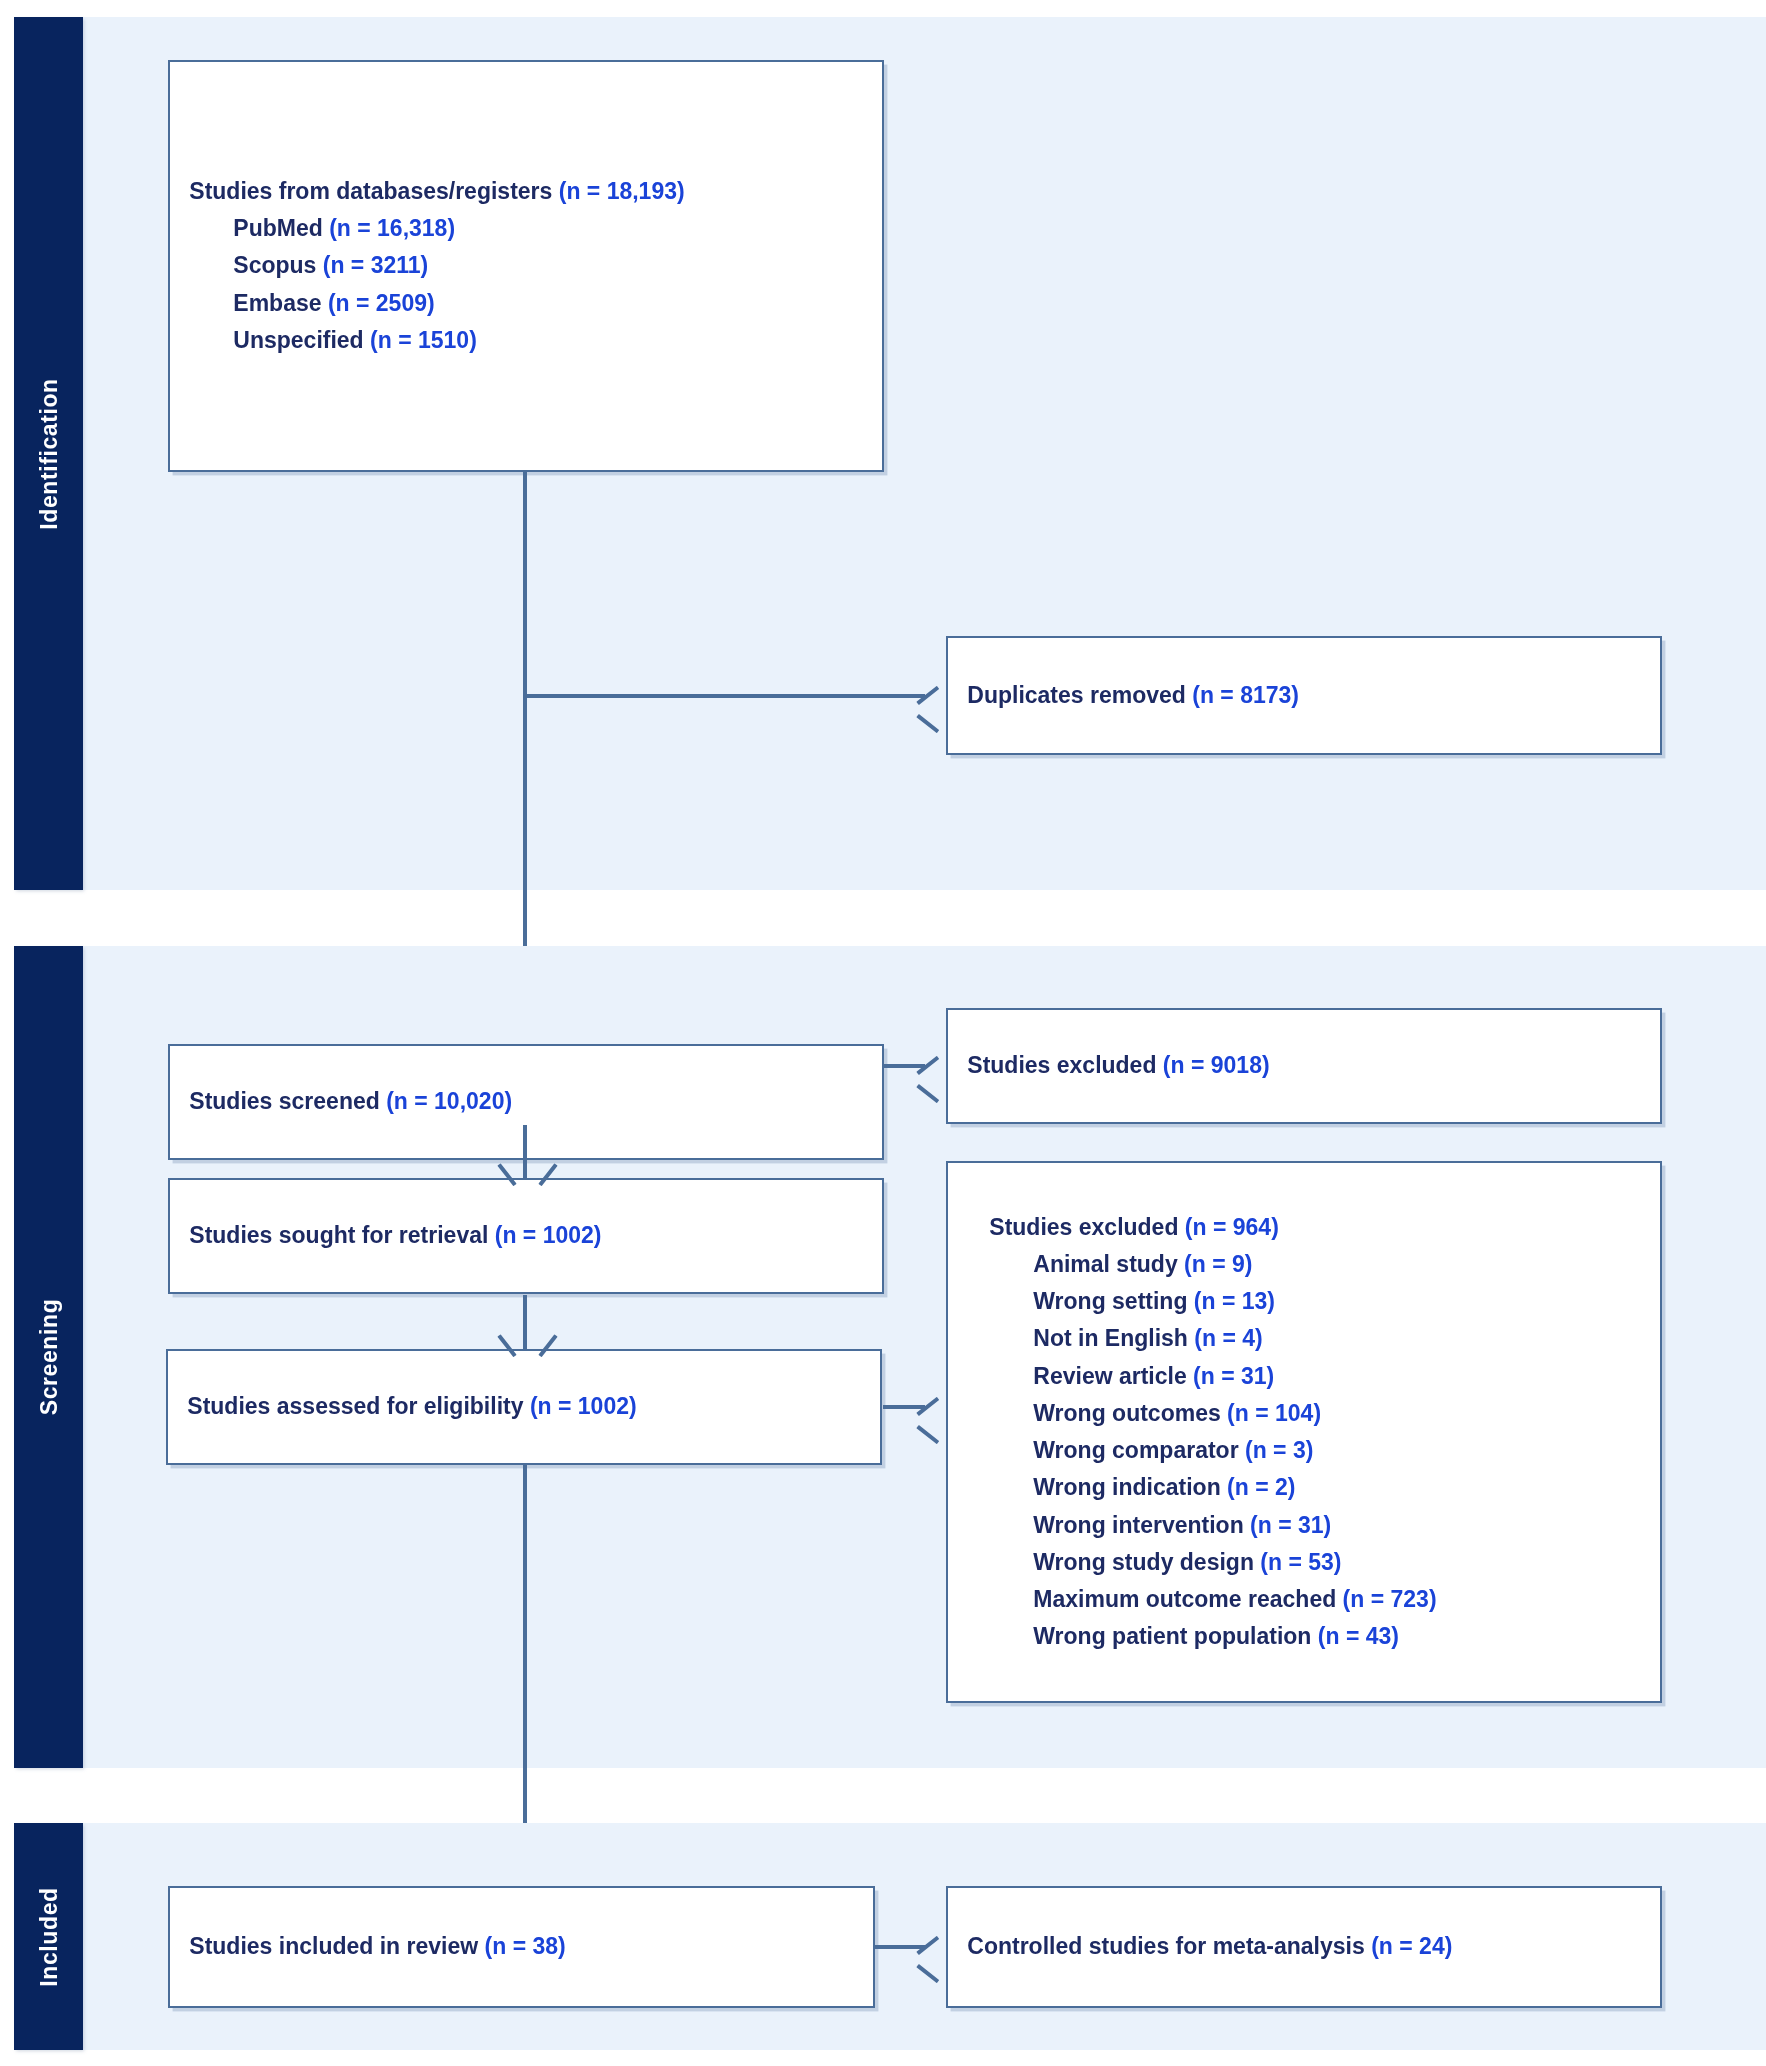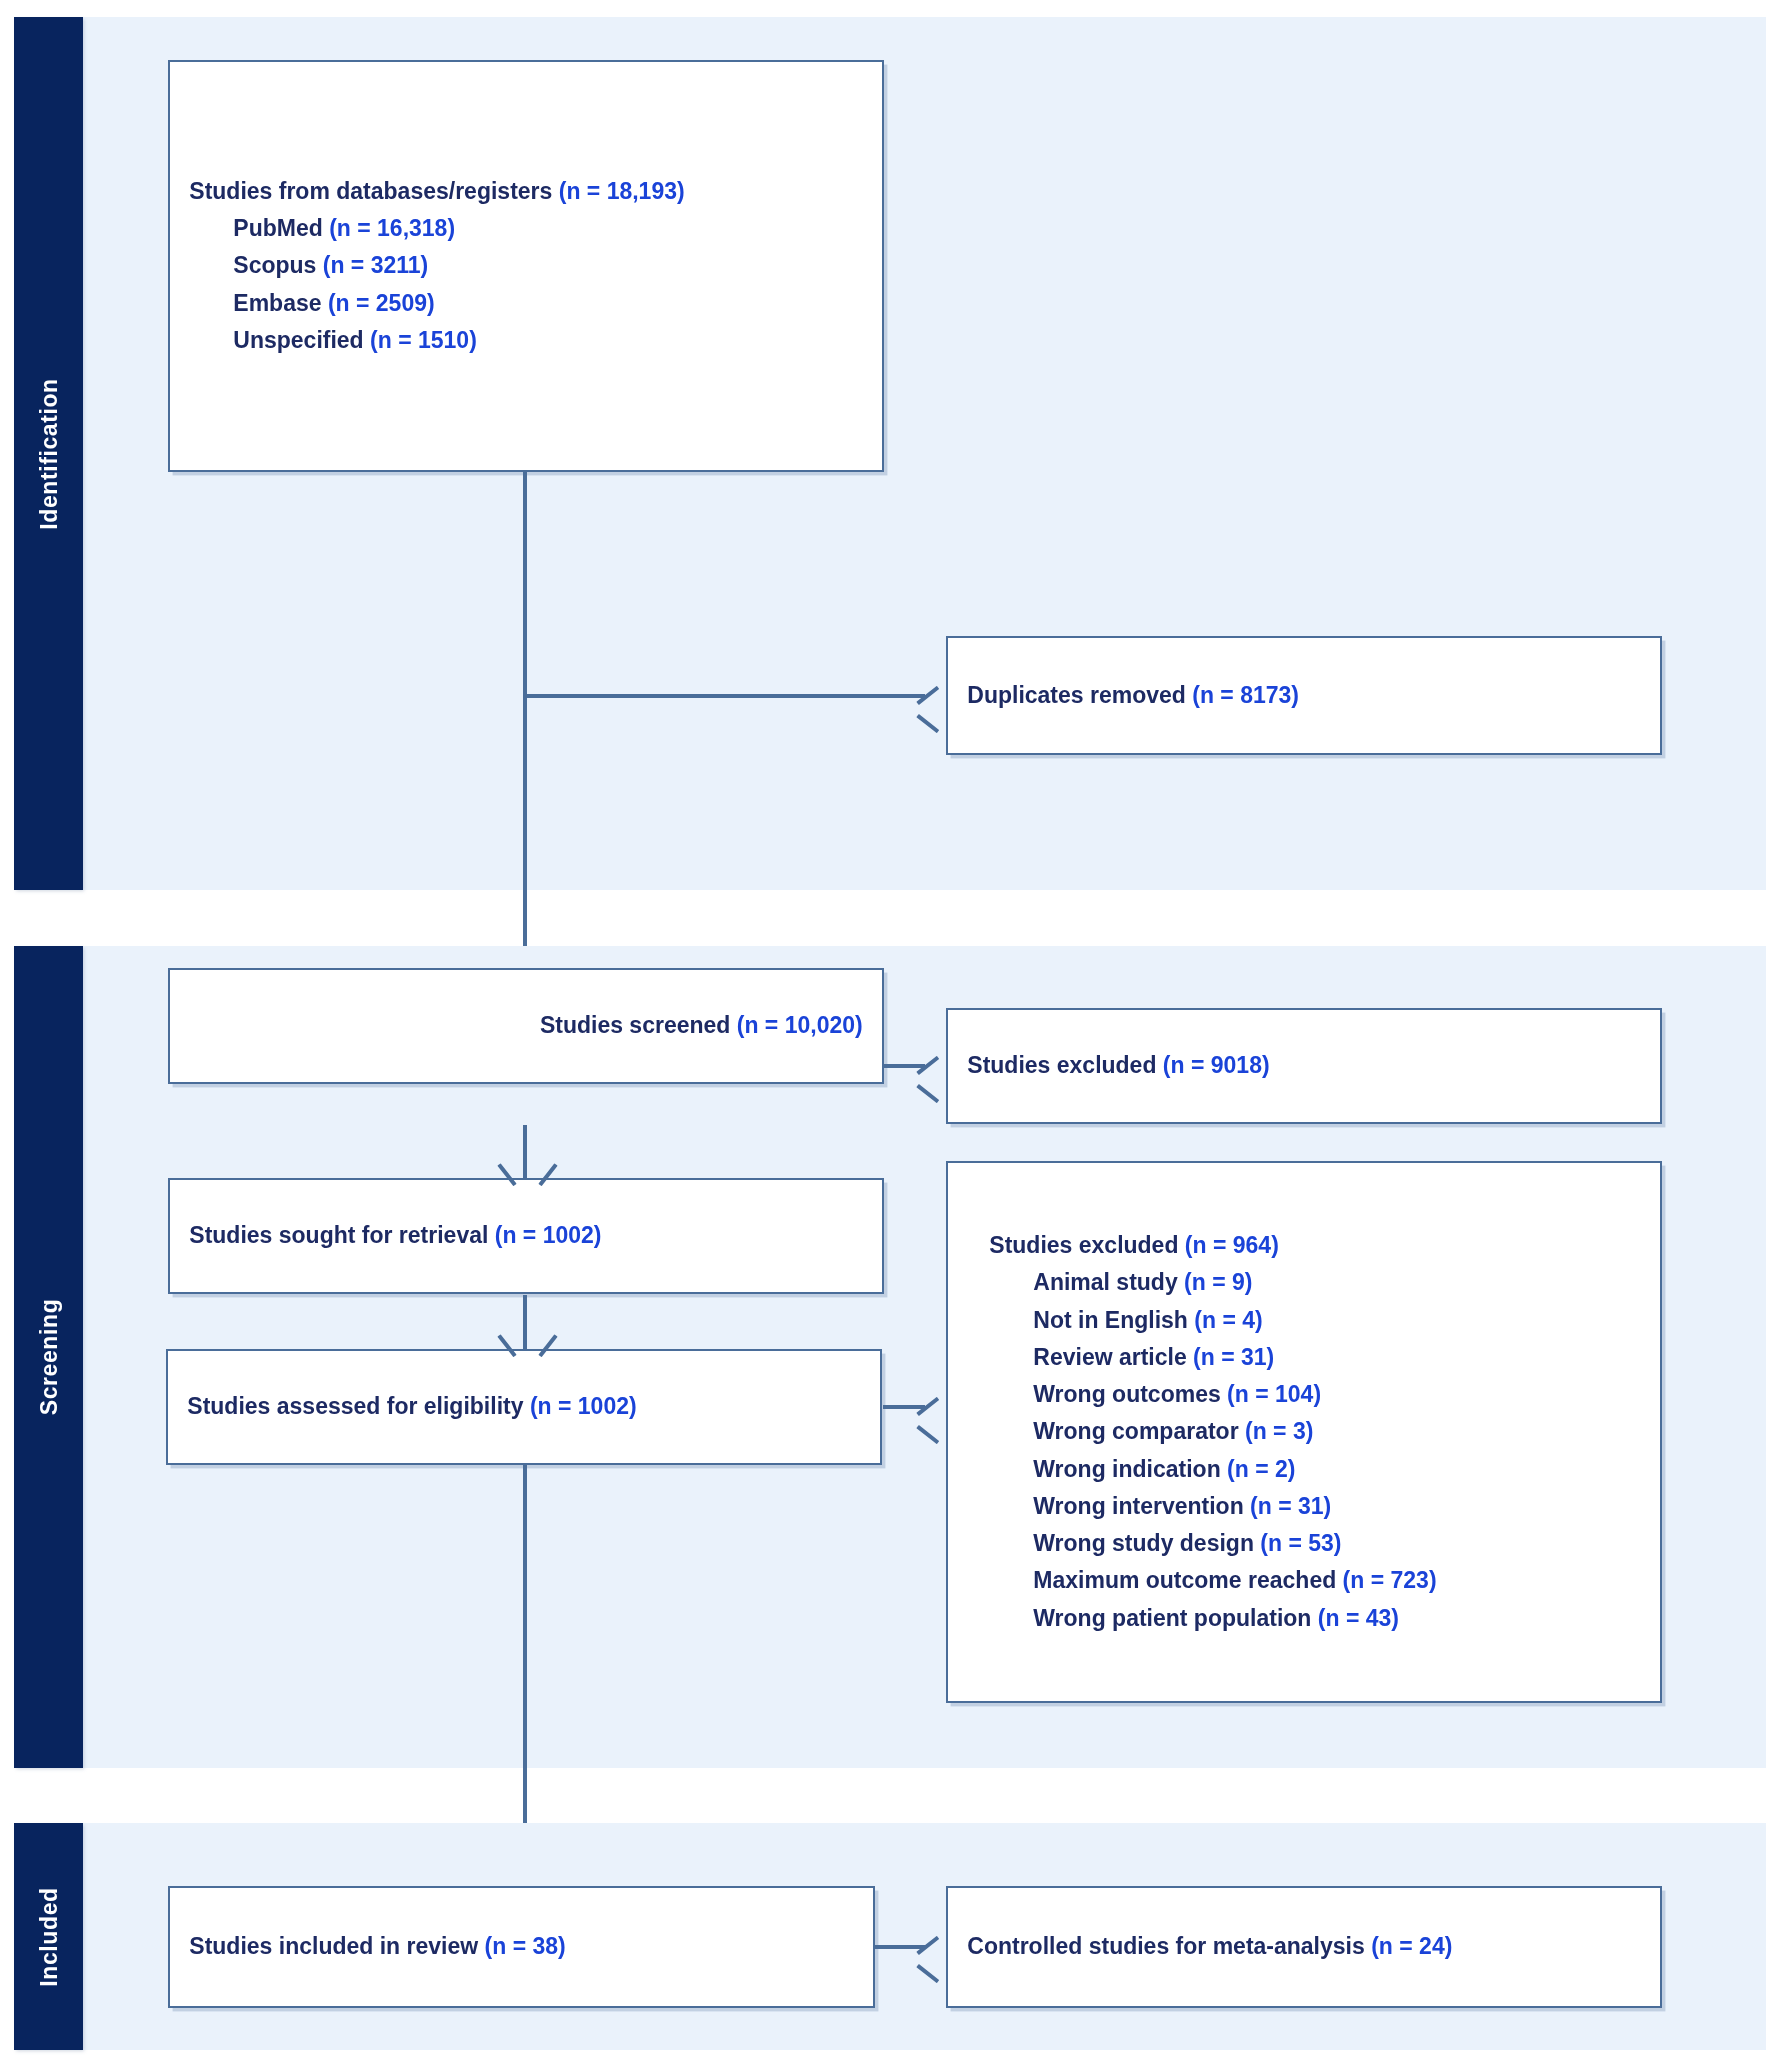--- a/index.html
+++ b/index.html
@@ -148,21 +148,21 @@
   <div class="hline" style="left:523px;top:694px;width:402px;"></div>
   <div class="arrow-right" style="left:944px;top:696px;"></div>
 
   <div class="arrow-down" style="left:525px;top:1018px;"></div>
 
   <div class="section-panel" style="top:946px;height:822px;"></div>
   <div class="stage-strip" style="top:946px;height:822px;">
     <span class="stage-label">Screening</span>
   </div>
 
-  <div class="node" style="left:168px;top:968px;width:716px;height:116px;align-items:flex-end;">
+  <div class="node" style="left:168px;top:1044px;width:716px;height:116px;">
     <div class="node-inner">
       <div class="line"><span>Studies screened </span><span class="count">(n = 10,020)</span></div>
     </div>
   </div>
 
   <div class="node" style="left:946px;top:1008px;width:716px;height:116px;">
     <div class="node-inner">
       <div class="line"><span>Studies excluded </span><span class="count">(n = 9018)</span></div>
     </div>
   </div>
@@ -182,20 +182,21 @@
       <div class="line"><span>Studies assessed for eligibility </span><span class="count">(n = 1002)</span></div>
     </div>
   </div>
   <div class="vline" style="left:523px;top:1295px;height:54px;"></div>
   <div class="arrow-down" style="left:525px;top:1349px;"></div>
 
   <div class="node" style="left:946px;top:1161px;width:716px;height:542px;padding-left:22px;">
     <div class="node-inner">
       <div class="line"><span>Studies excluded </span><span class="count">(n = 964)</span></div>
       <div class="line sub"><span>Animal study </span><span class="count">(n = 9)</span></div>
+      <div class="line sub"><span>Wrong setting </span><span class="count">(n = 13)</span></div>
       <div class="line sub"><span>Not in English </span><span class="count">(n = 4)</span></div>
       <div class="line sub"><span>Review article </span><span class="count">(n = 31)</span></div>
       <div class="line sub"><span>Wrong outcomes </span><span class="count">(n = 104)</span></div>
       <div class="line sub"><span>Wrong comparator </span><span class="count">(n = 3)</span></div>
       <div class="line sub"><span>Wrong indication </span><span class="count">(n = 2)</span></div>
       <div class="line sub"><span>Wrong intervention </span><span class="count">(n = 31)</span></div>
       <div class="line sub"><span>Wrong study design </span><span class="count">(n = 53)</span></div>
       <div class="line sub"><span>Maximum outcome reached </span><span class="count">(n = 723)</span></div>
       <div class="line sub"><span>Wrong patient population </span><span class="count">(n = 43)</span></div>
     </div>

